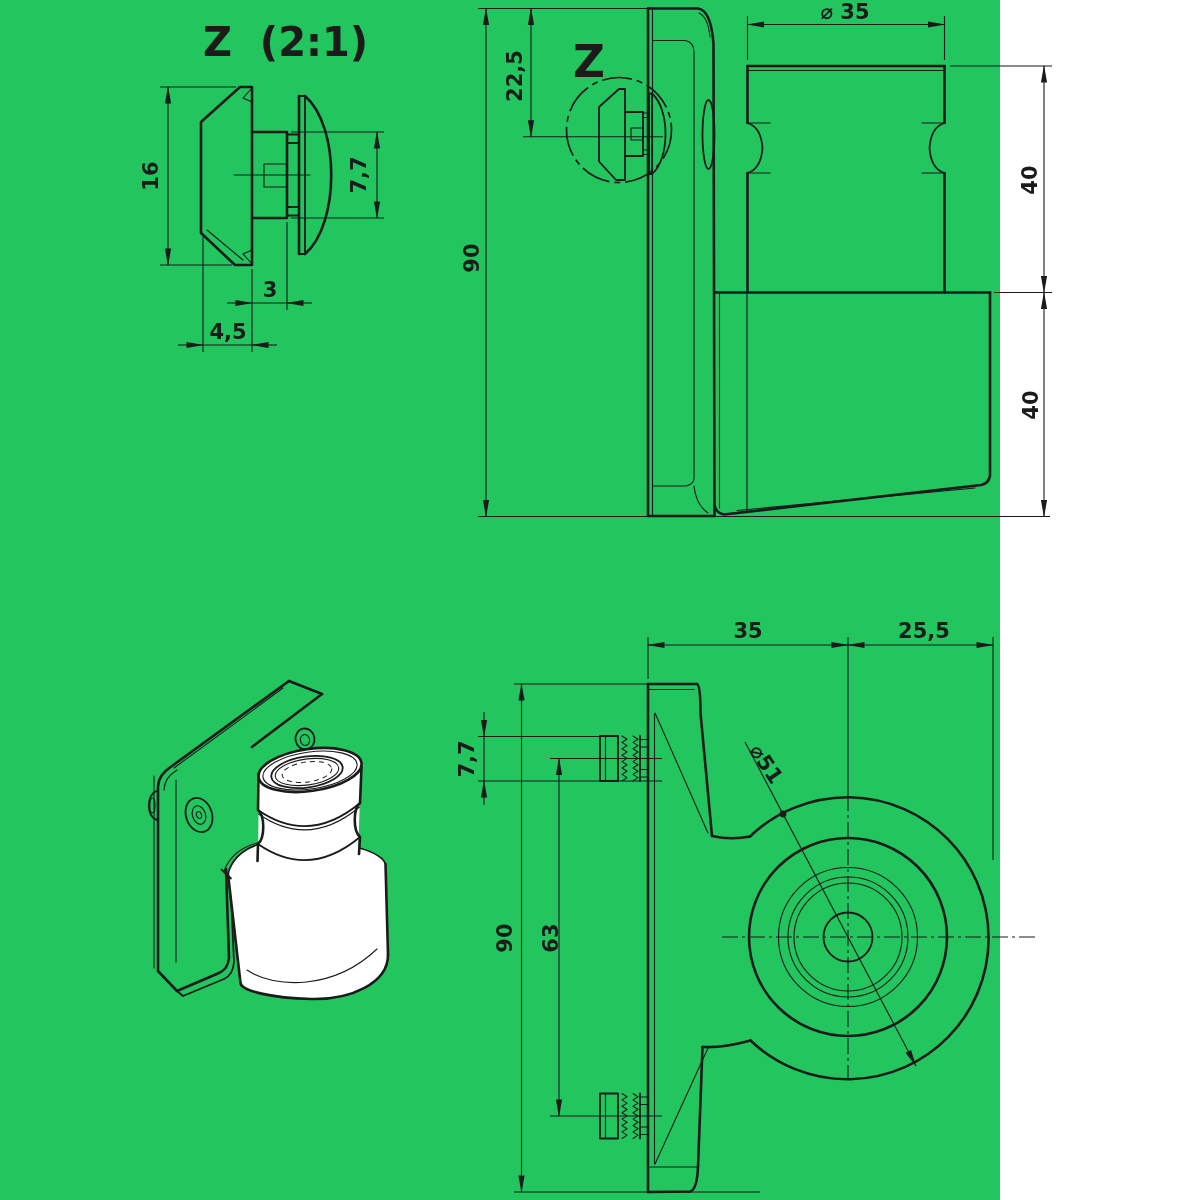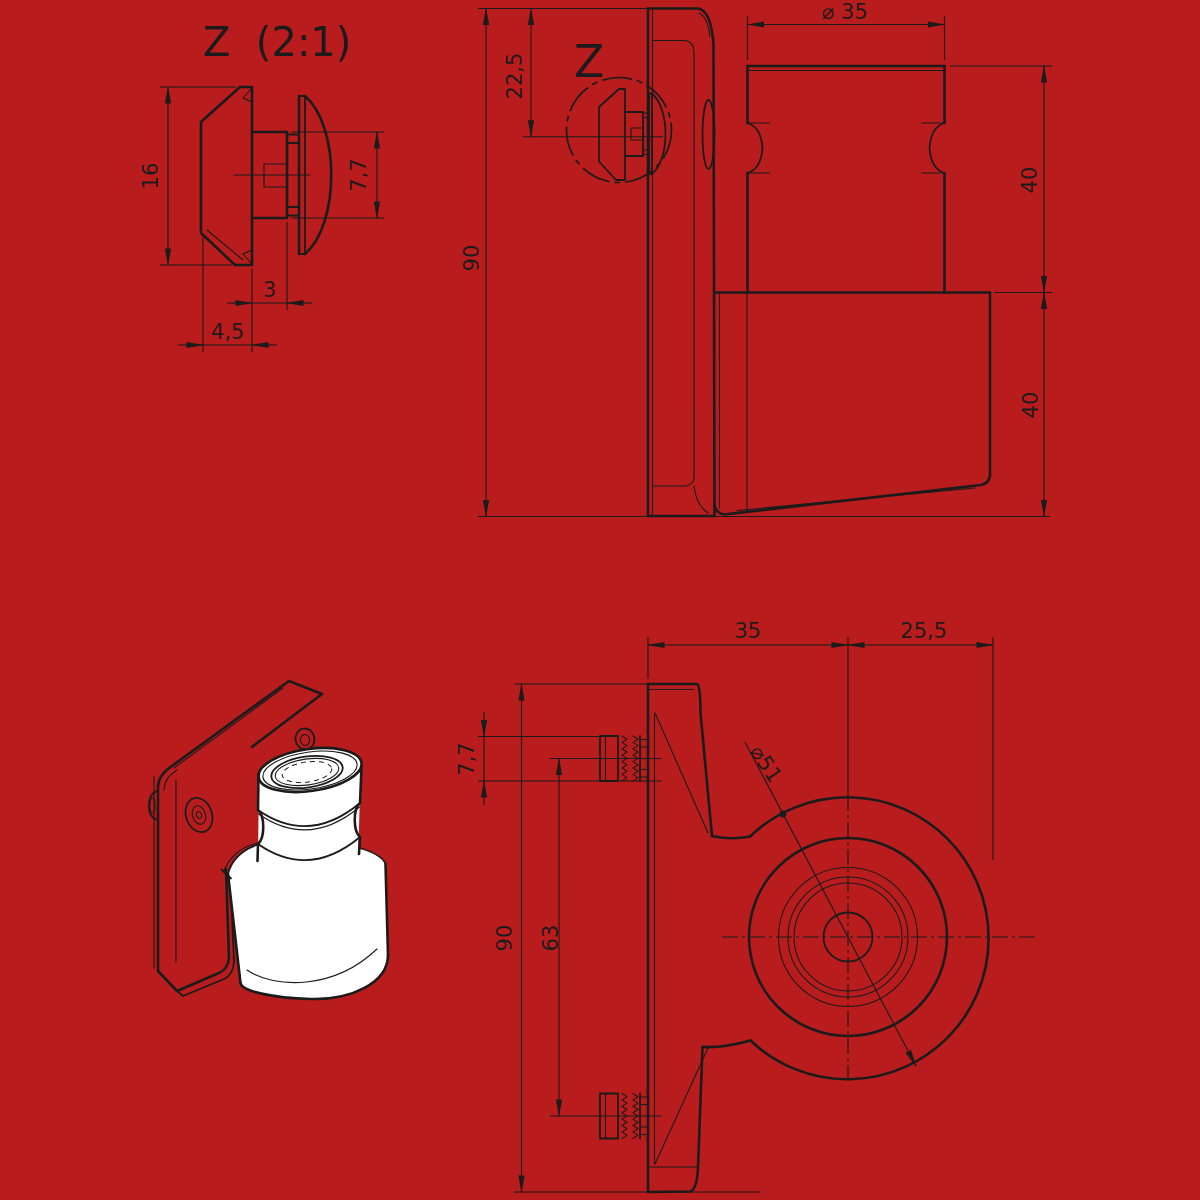--- a/index.html
+++ b/index.html
@@ -1,16 +1,16 @@
 <!DOCTYPE html>
 <html><head>
 <meta charset="utf-8">
 <style>
   html,body{margin:0;padding:0;background:#fff;}
-  .stage{width:1200px;height:1200px;position:relative;background:#b91c1c;font-family:"DejaVu Sans",sans-serif;}
+  .stage{width:1000px;height:1200px;position:relative;background:#22c55e;font-family:"DejaVu Sans",sans-serif;font-weight:bold;}
   svg{display:block;}
   
   .t{fill:none;stroke:#1b1b1b;stroke-width:2.6;stroke-linecap:round;stroke-linejoin:round;}
   .m{fill:none;stroke:#1b1b1b;stroke-width:1.8;stroke-linecap:round;stroke-linejoin:round;}
   .n{fill:none;stroke:#1b1b1b;stroke-width:1.1;stroke-linecap:round;stroke-linejoin:round;}
   .d{fill:none;stroke:#1b1b1b;stroke-width:1.1;stroke-linecap:butt;}
   .cl{fill:none;stroke:#1b1b1b;stroke-width:1.1;stroke-dasharray:16 4 3 4;}
   .dz{fill:none;stroke:#1b1b1b;stroke-width:1.7;stroke-dasharray:30 5 6 5;}
   .hid{fill:none;stroke:#1b1b1b;stroke-width:1.0;stroke-dasharray:5 4;}
   .wf{fill:#ffffff;stroke:none;}

